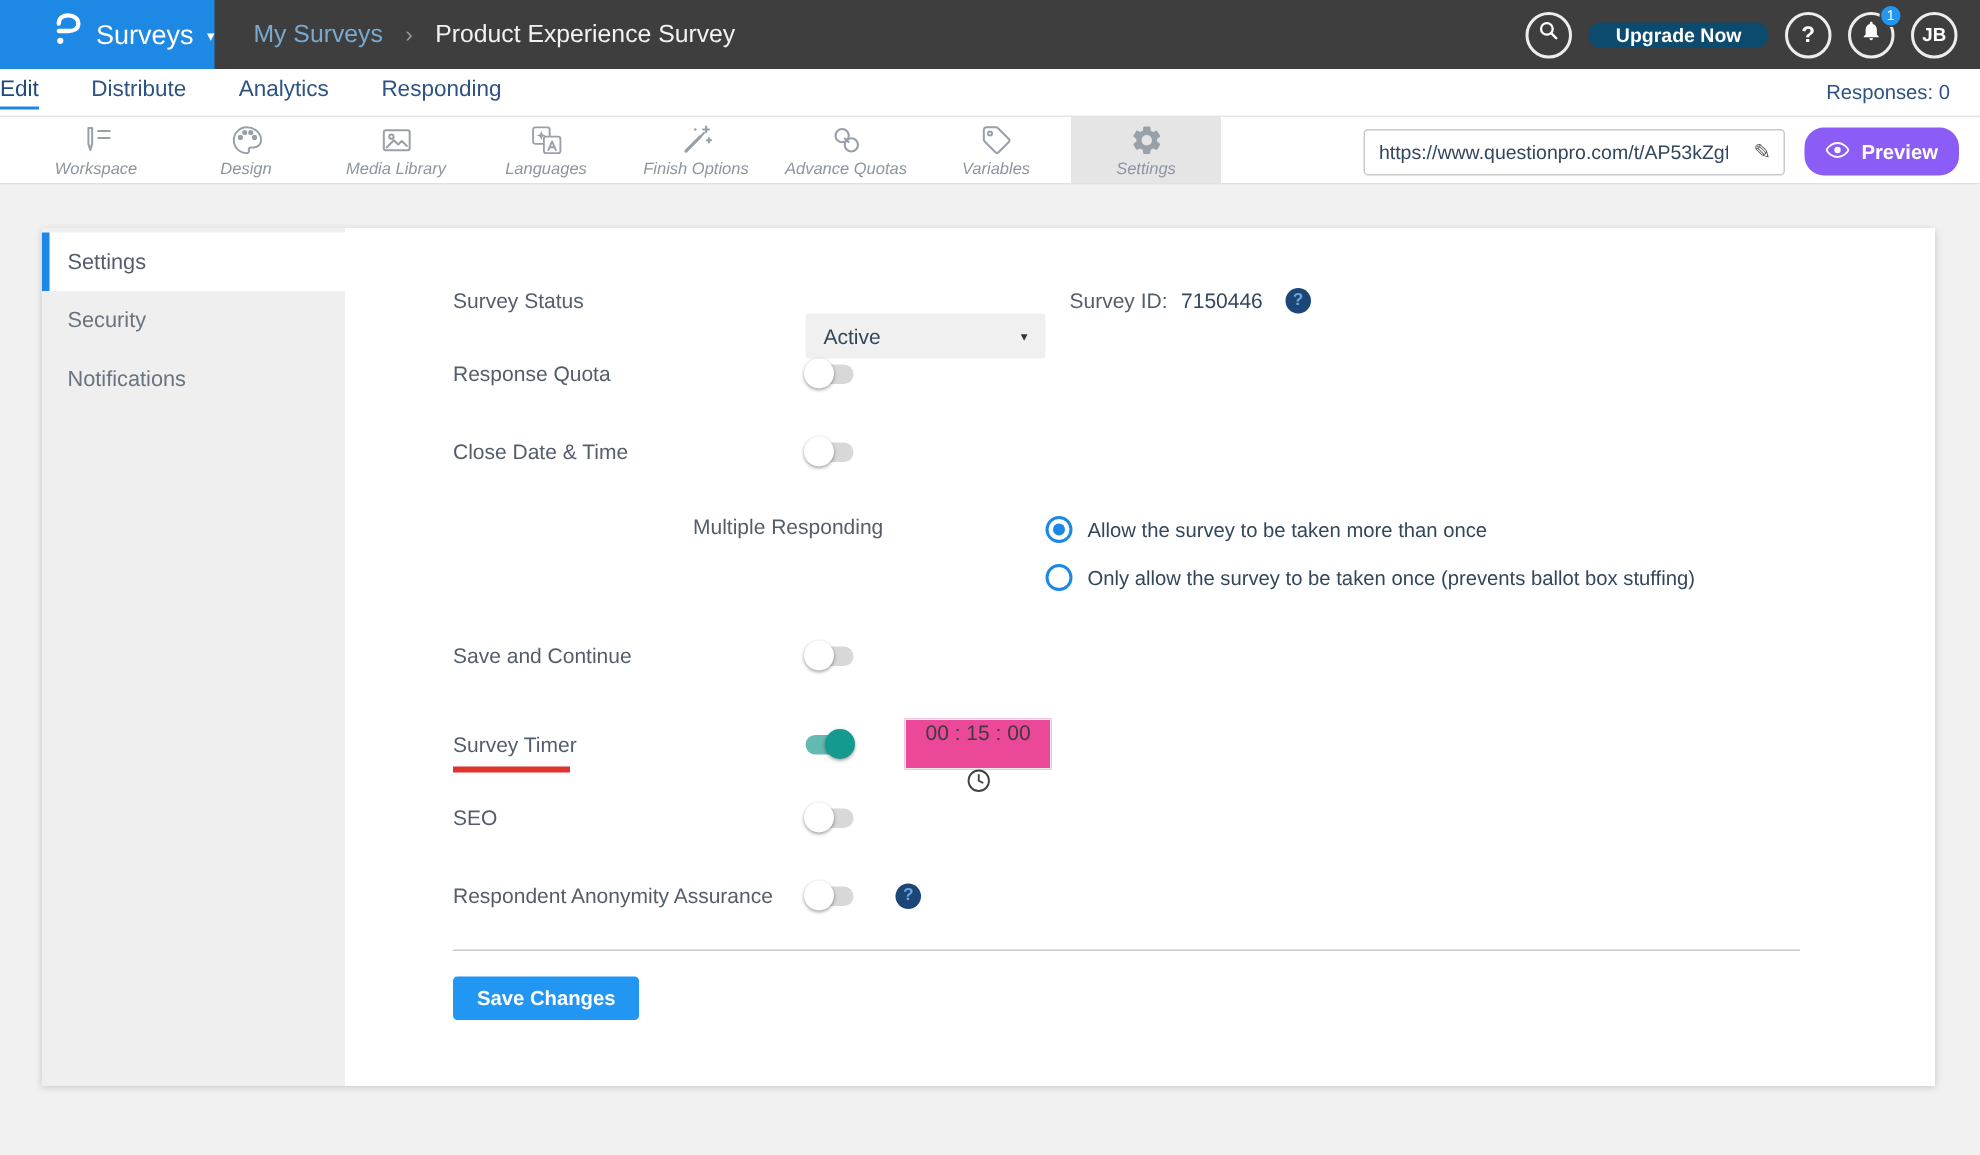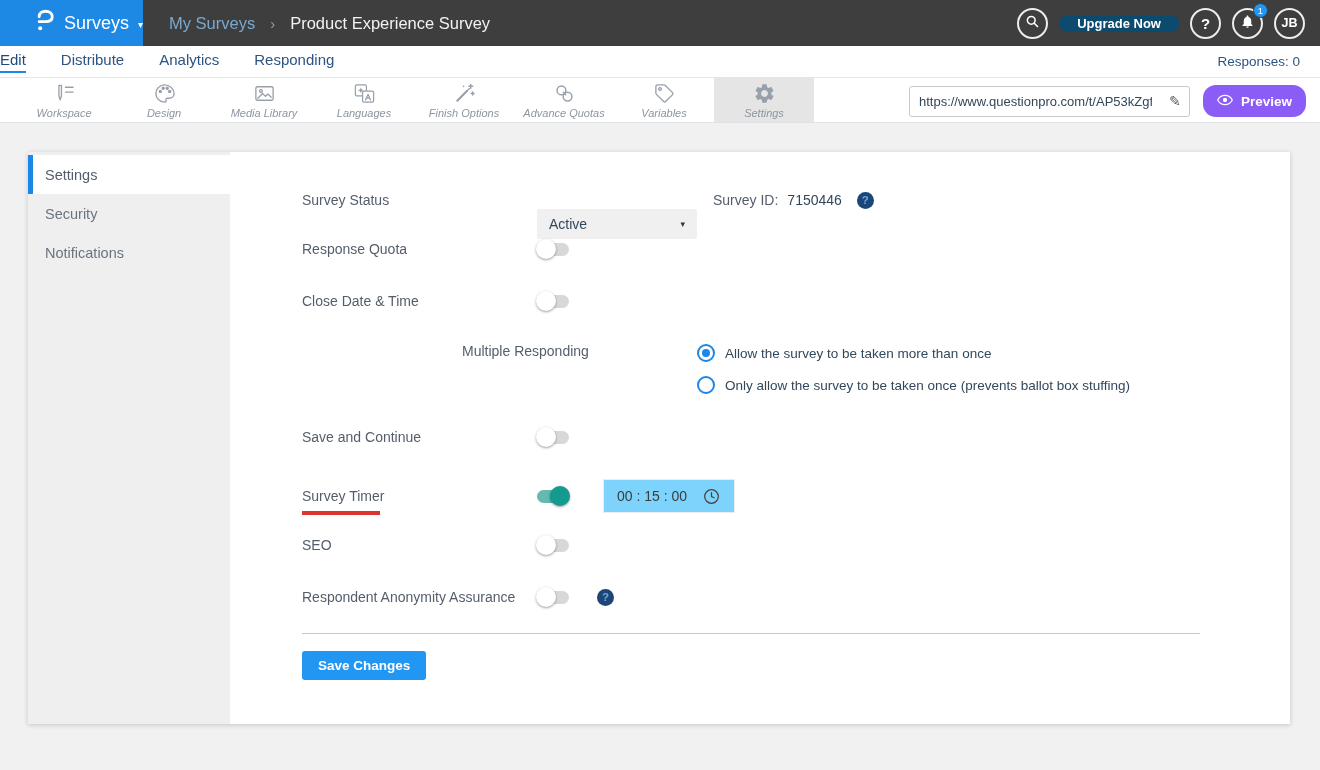--- a/index.html
+++ b/index.html
@@ -90,23 +90,23 @@
     background:#fff; box-shadow:0 1px 2.5px rgba(0,0,0,.4); }
   .toggle.on { background:#64b9b1; }
   .toggle.on .knob { left:auto; right:-1px; background:#149a8f; }
   .opts { display:flex; flex-direction:column; gap:12px; }
   .opt { display:flex; align-items:center; gap:10px; height:20px; cursor:pointer; }
   .radio { width:18px; height:18px; border:2px solid #1b87e6; border-radius:50%;
     display:flex; align-items:center; justify-content:center; flex-shrink:0; }
   .radio.selected::after { content:""; width:8px; height:8px; background:#1b87e6; border-radius:50%; }
   .opt-label { font-size:13.5px; color:#33475b; }
   .red-underline { position:absolute; left:0; top:23px; width:78px; height:4px; background:#df332e; }
-  .time-box { display:flex; align-items:center; gap:15px; background:#7dd3fc; height:34px;
+  .time-box { display:flex; align-items:center; gap:15px; background:#ec4899; height:34px;
     padding:0 13px; margin-left:34px; font-size:14px; color:#3c3c3c; border:1px solid #ececec;
-    cursor:text; }
+    cursor:text;flex-direction:column; }
   .clock svg { width:19px; height:19px; display:block; }
   .divider { width:898px; border-top:1px solid #c9c9c9; margin-top:26px; }
   .save-btn { margin-top:17px; height:29px; background:#2196f3; color:#fff; border:none;
     border-radius:3px; padding:0 16px; font-size:13.5px; font-weight:bold; cursor:pointer;
     font-family:"Liberation Sans", sans-serif; }
 </style>
 </head>
 <body>
 
 <div class="header">

